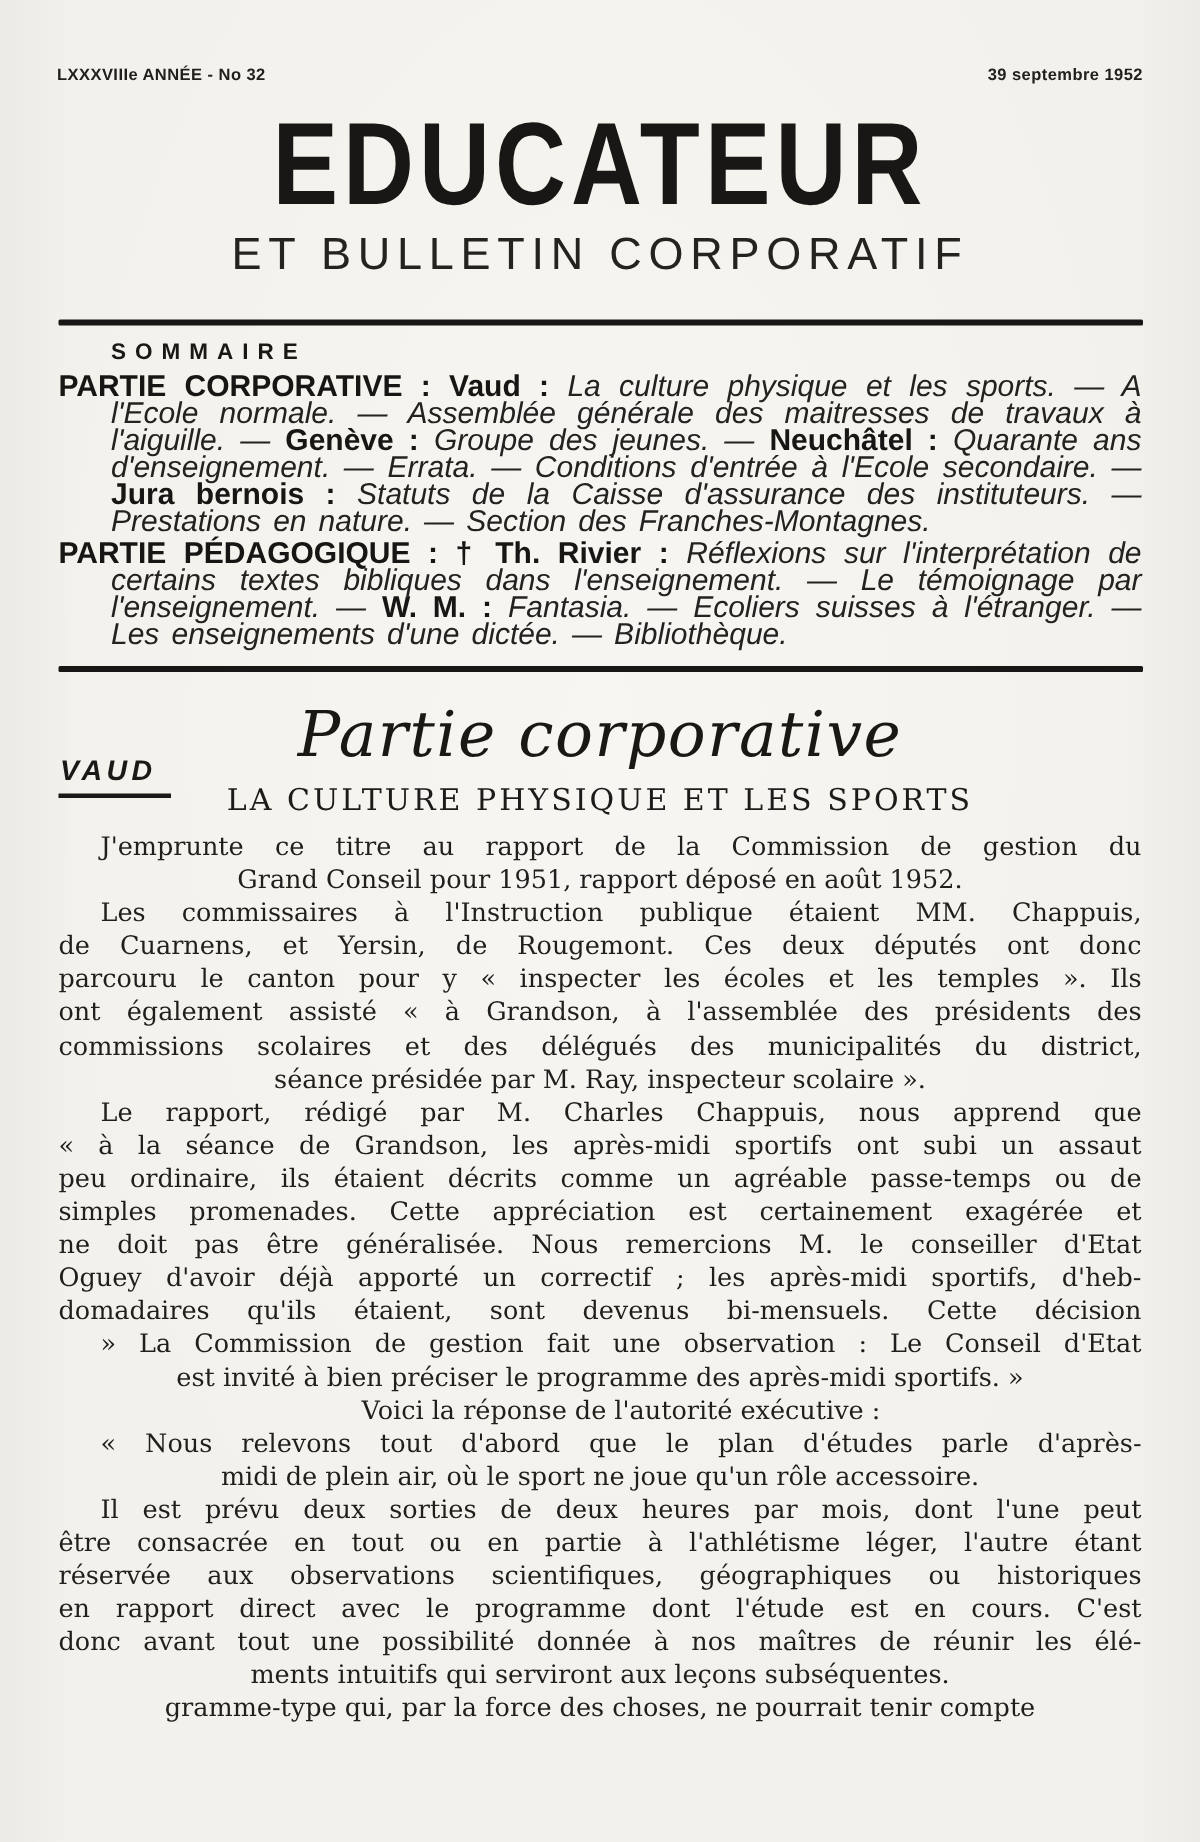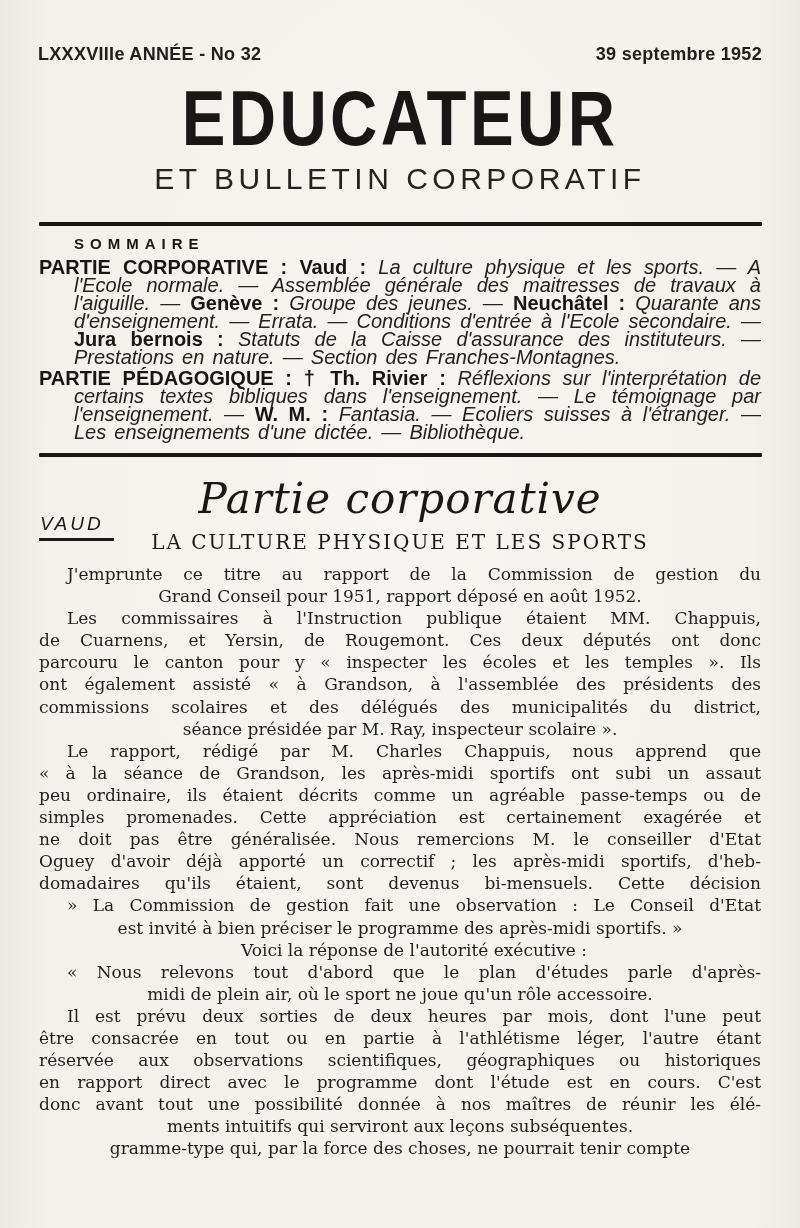--- a/index.html
+++ b/index.html
@@ -12,21 +12,21 @@
       linear-gradient(90deg, #eceae4 0%, #f3f1eb 6%, #f3f1eb 94%, #edebe5 100%),
       #f2f0ea;
     color:#1d1c1a;
     overflow:hidden;
     font-family:"Liberation Sans", sans-serif;
   }
   
   .mast-row{
     display:flex;justify-content:space-between;align-items:flex-start;
     margin:44px 38px 0 38px;
-    font-size:18px;font-weight:bold;letter-spacing:.3px;color:#21201d;
+    font-size:11px;font-weight:bold;letter-spacing:.3px;color:#21201d;
   }
   .title{
     margin:14px 0 0 0;
     text-align:center;
     font-size:78px;line-height:78px;font-weight:700;
     letter-spacing:4px;color:#181715;
     transform:scaleX(.84);transform-origin:50% 50%;
     white-space:nowrap;
   }
   .subtitle{
@@ -59,21 +59,21 @@
   .corp-head{position:relative;margin:16px 39px 0 39px;}
   .script-title{
     text-align:center;
     font-family:"DejaVu Serif", serif;
     font-style:italic;font-weight:normal;
     font-size:42px;line-height:52px;
     letter-spacing:1px;color:#191815;
   }
   .vaud{
     position:absolute;left:0;top:40px;
-    font-size:19px;font-weight:normal;font-style:italic;
+    font-size:19px;font-weight:bold;font-style:italic;
     letter-spacing:3px;color:#1a1917;
     border-bottom:3.5px solid #1a1917;
     padding:0 10px 3px 1px;
   }
   .headline{
     margin:4px 0 0 0;
     text-align:center;
     font-family:"DejaVu Serif", serif;
     font-size:20px;font-weight:normal;line-height:26px;
     letter-spacing:2px;color:#1c1b19;

